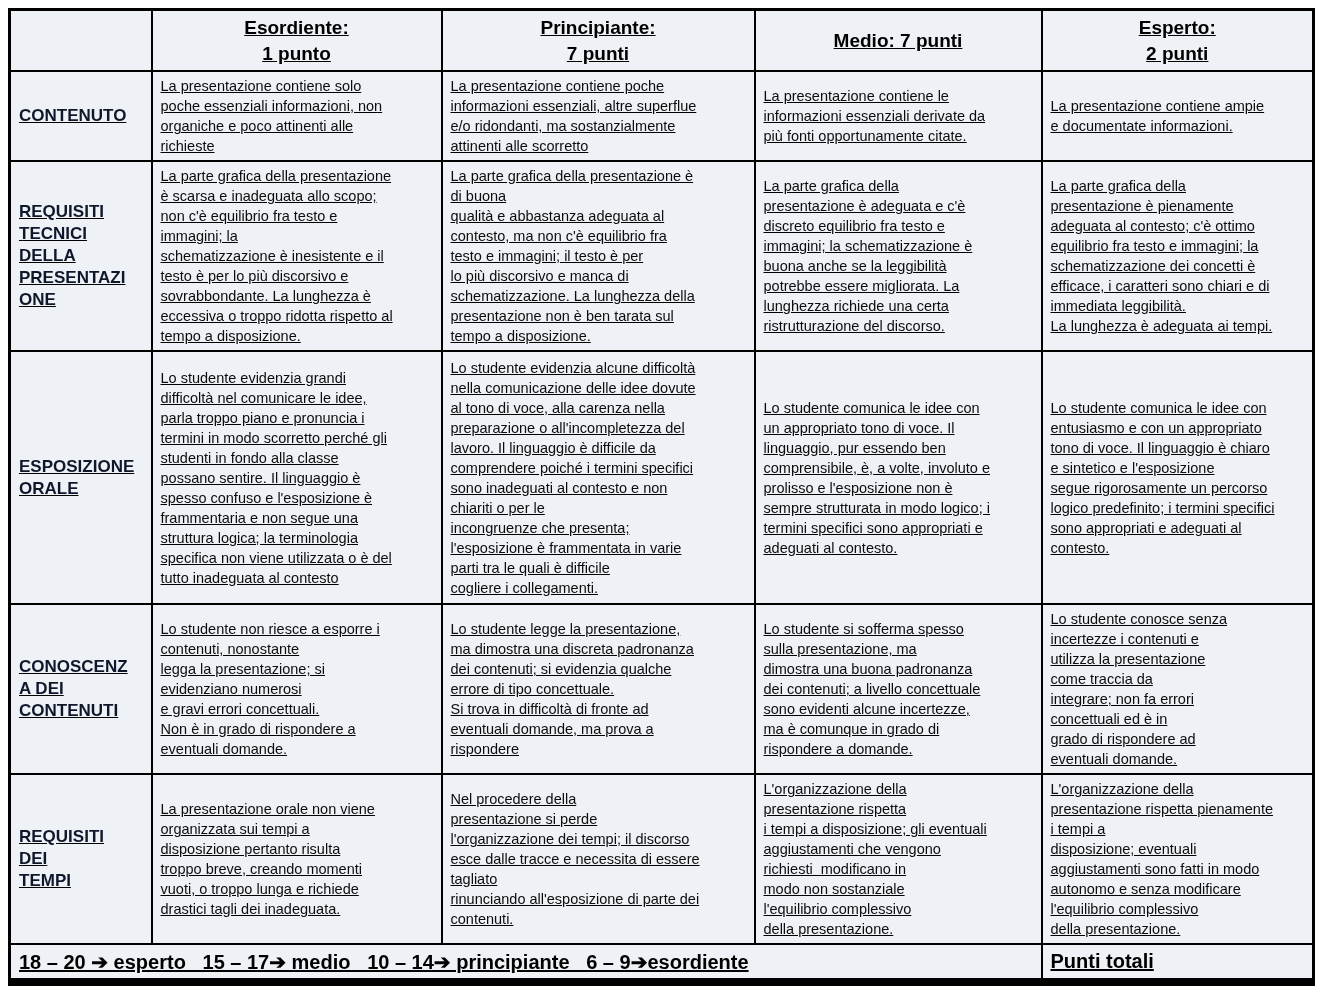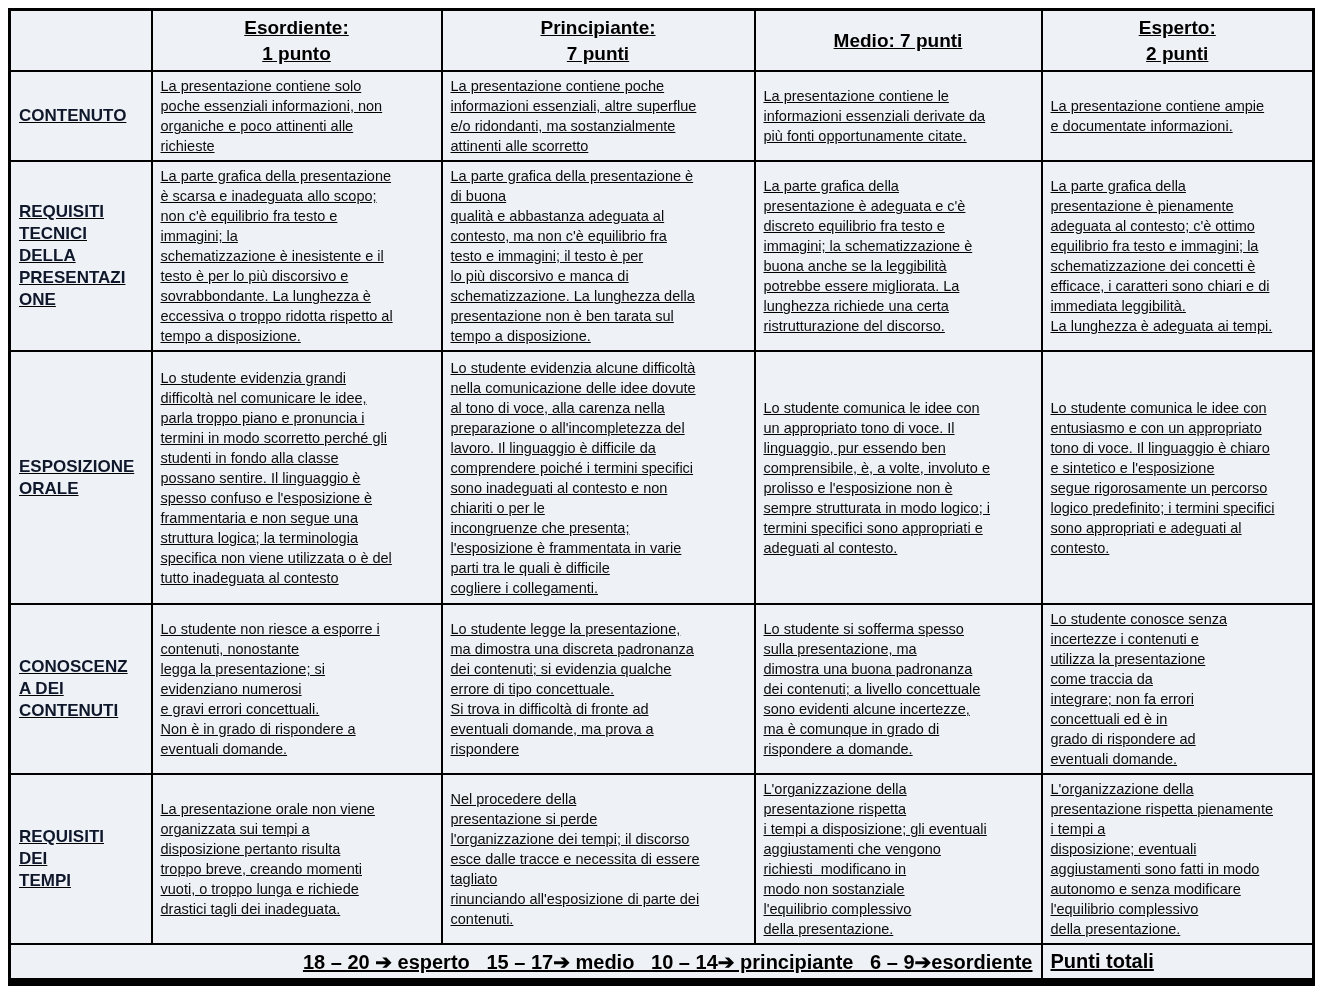--- a/index.html
+++ b/index.html
@@ -63,21 +63,21 @@
   }
   th.rowlabel.center { text-align: left; }
   td.body {
     font-size: 14.5px;
     line-height: 20px;
     text-align: left;
   }
   td.legend {
     font-size: 20px;
     font-weight: bold;
-    text-align: right;
+    text-align: left;
     color: #000;
   }
   td.total {
     font-size: 20px;
     font-weight: bold;
     text-align: left;
     color: #000;
   }
 </style>
 </head>

